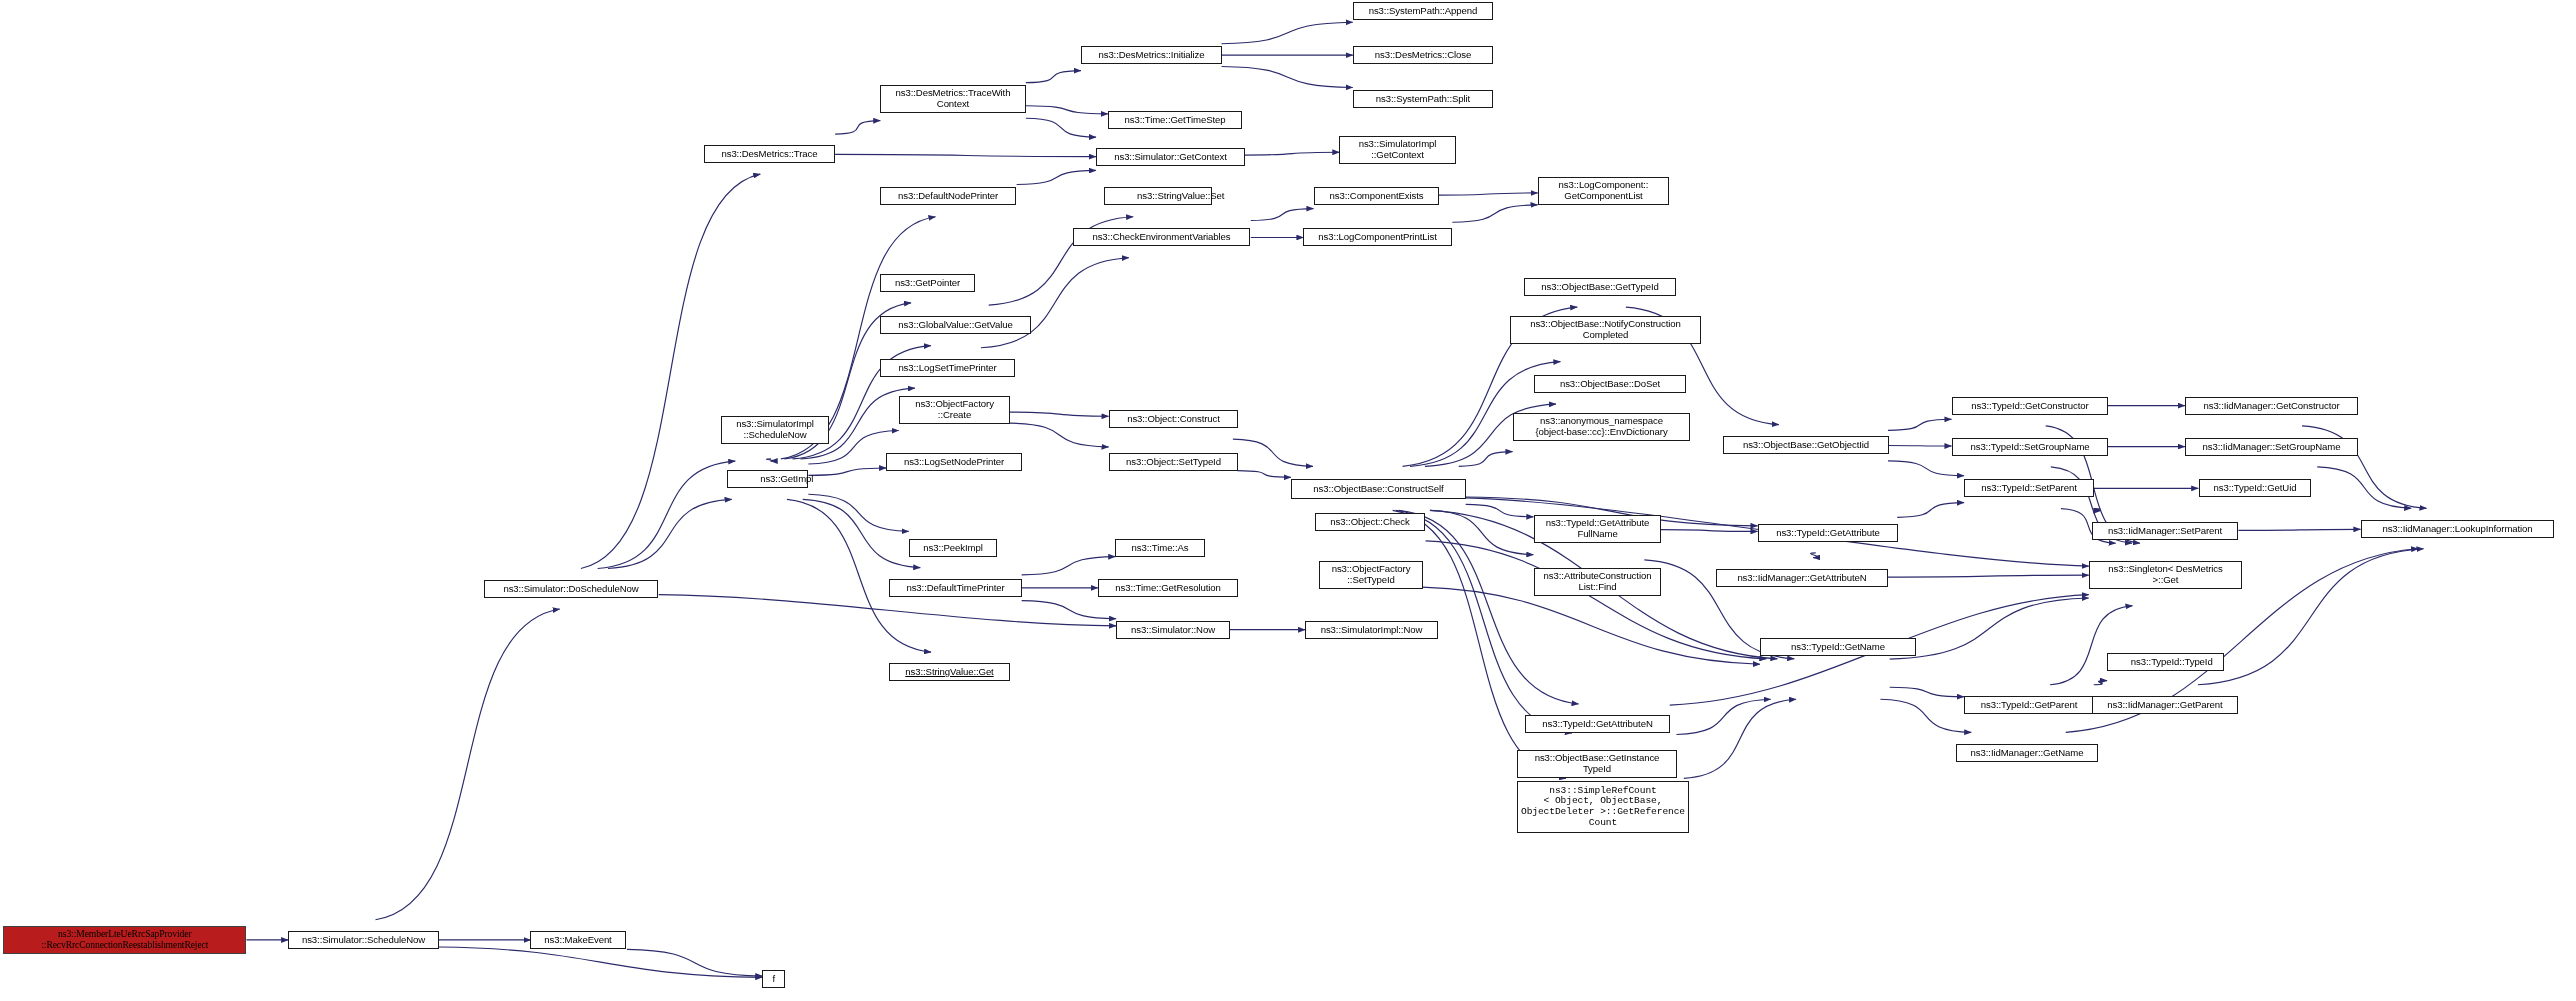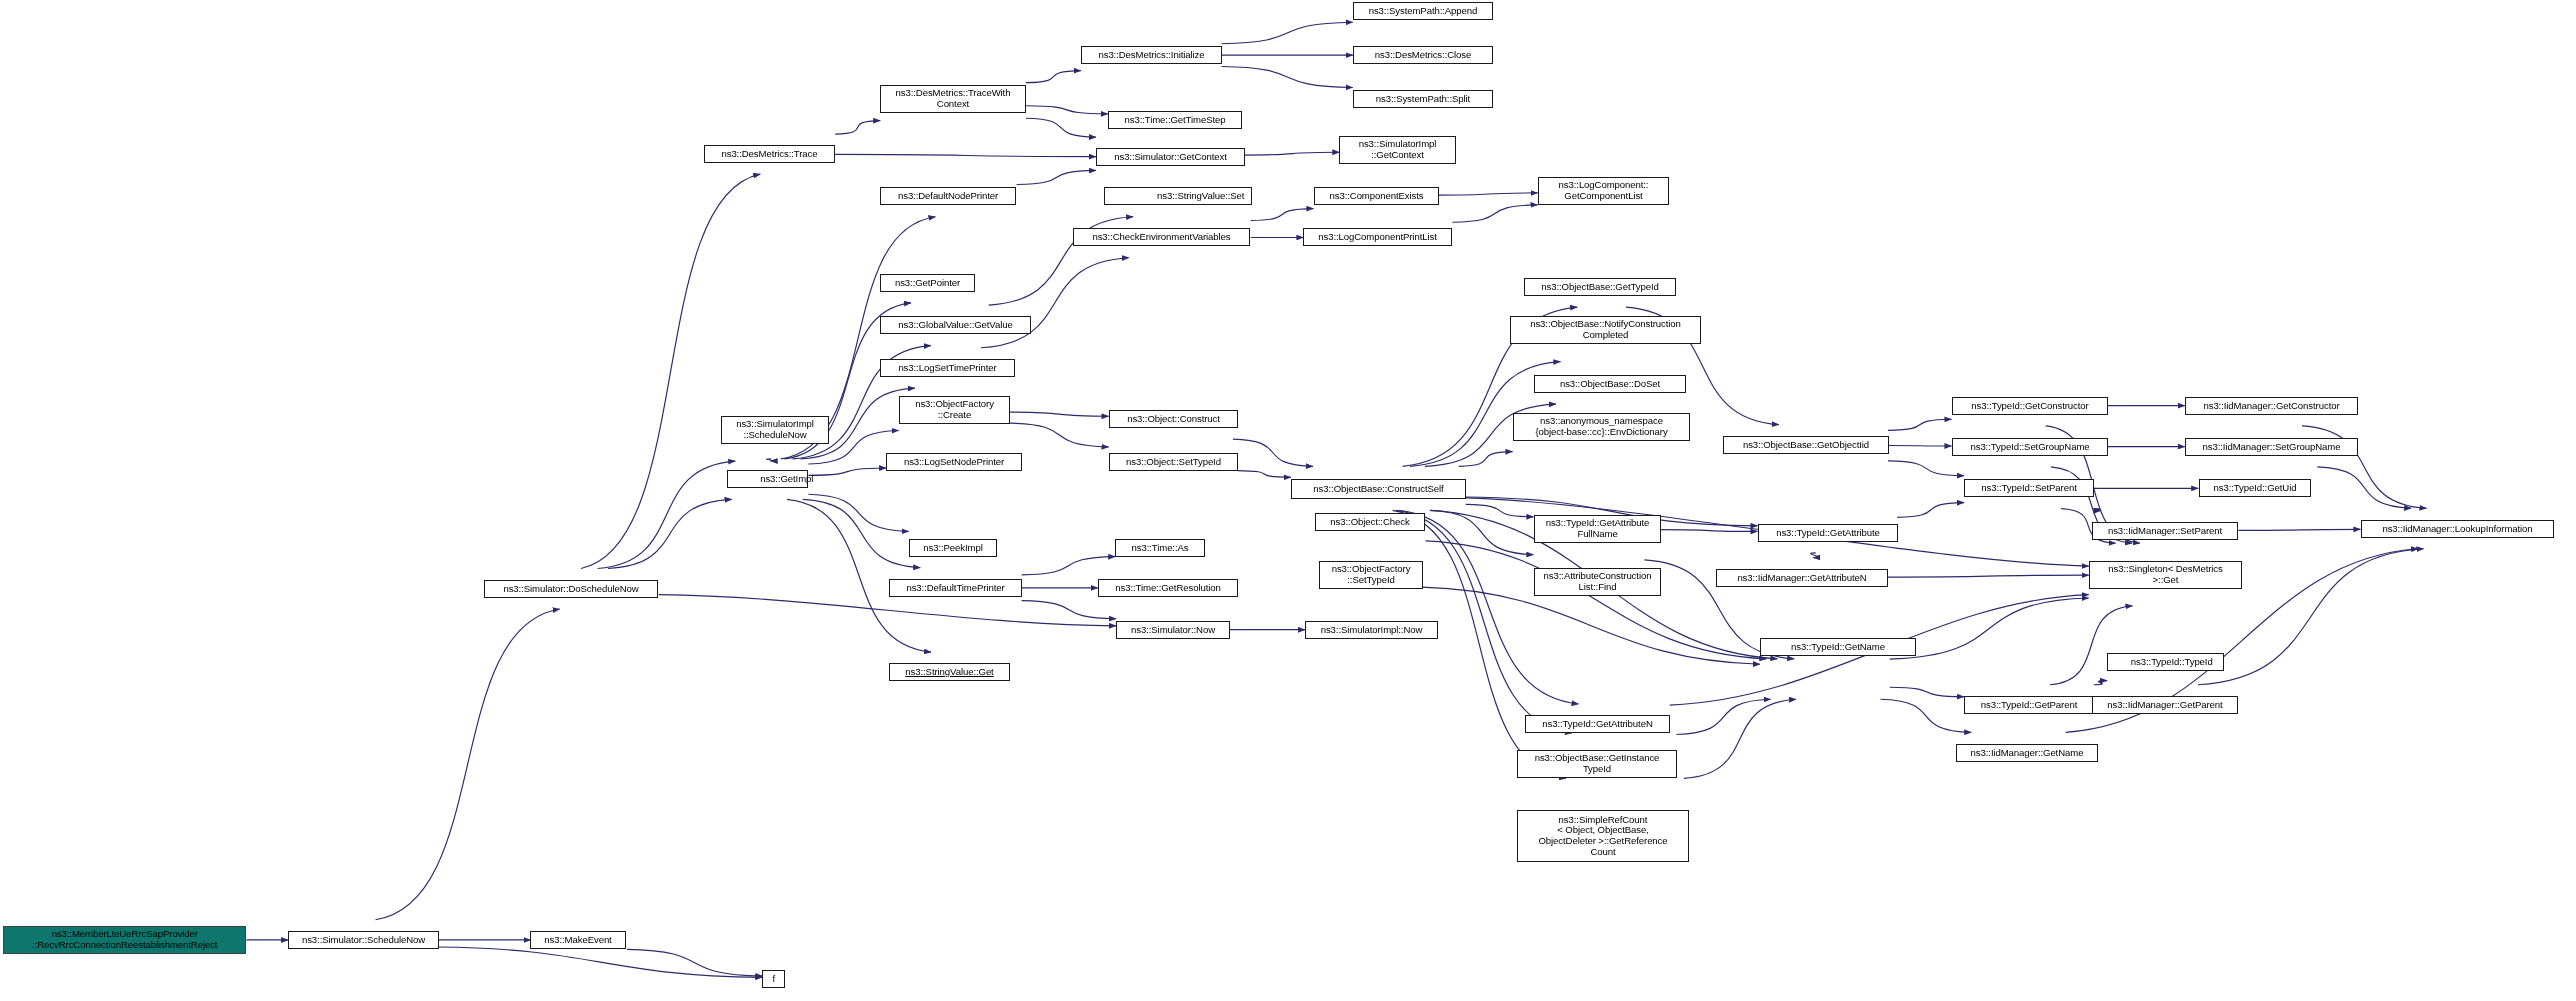--- a/index.html
+++ b/index.html
@@ -36,22 +36,23 @@
     text-align: center;
     line-height: 1.12;
     font-size: 9.6px;
     letter-spacing: -0.1px;
     white-space: pre-line;
     padding: 0.8px 2.5px;
     z-index: 5;
     cursor: pointer;
   }
   .node.root {
-    background: #0f766e;
+    background: #b91c1c;
     border: 0.8px solid #404040;
+    font-family: Liberation Serif, serif;
   }
 </style>
 </head>
 <body>
 
 <div id="canvas">
   <svg id="edge-layer" viewBox="0 0 3079 1197" width="2576" height="1001">
     <defs>
       <marker id="arrow" markerWidth="9" markerHeight="7" refX="8.5" refY="3.5" orient="auto" markerUnits="userSpaceOnUse">
         <path d="M0,0 L9,3.5 L0,7 z" fill="#2a2a6a"></path>
@@ -159,21 +160,21 @@
 Context</div>
       <div class="node" style="left: 1081px; top: 46px; width: 141px; height: 18.4px;">ns3::DesMetrics::Initialize</div>
       <div class="node" style="left: 1108px; top: 111px; width: 134px; height: 18.4px;">ns3::Time::GetTimeStep</div>
       <div class="node" style="left: 1353px; top: 1.7px; width: 140px; height: 18.4px;">ns3::SystemPath::Append</div>
       <div class="node" style="left: 1353px; top: 46px; width: 140px; height: 18.4px;">ns3::DesMetrics::Close</div>
       <div class="node" style="left: 1353px; top: 90px; width: 140px; height: 18.4px;">ns3::SystemPath::Split</div>
       <div class="node" style="left: 1096px; top: 148px; width: 149px; height: 18.4px;">ns3::Simulator::GetContext</div>
       <div class="node" style="left: 1339px; top: 136px; width: 117px; height: 28.4px;">ns3::SimulatorImpl
 ::GetContext</div>
       <div class="node" style="left: 880px; top: 187px; width: 136px; height: 18.4px;">ns3::DefaultNodePrinter</div>
-      <div class="node" style="left: 1104px; top: 187px; width: 148px; height: 18.4px; padding-left: 48px;">ns3::StringValue::Set</div>
+      <div class="node" style="left: 1104px; top: 187px; width: 108px; height: 18.4px; padding-left: 48px;">ns3::StringValue::Set</div>
       <div class="node" style="left: 1073px; top: 228px; width: 177px; height: 18.4px;">ns3::CheckEnvironmentVariables</div>
       <div class="node" style="left: 1314px; top: 187px; width: 125px; height: 18.4px;">ns3::ComponentExists</div>
       <div class="node" style="left: 1303px; top: 228px; width: 149px; height: 18.4px;">ns3::LogComponentPrintList</div>
       <div class="node" style="left: 1538px; top: 177px; width: 131px; height: 28.4px;">ns3::LogComponent::
 GetComponentList</div>
       <div class="node" style="left: 880px; top: 274px; width: 95px; height: 18.4px;">ns3::GetPointer</div>
       <div class="node" style="left: 880px; top: 316px; width: 151px; height: 18.4px;">ns3::GlobalValue::GetValue</div>
       <div class="node" style="left: 880px; top: 359px; width: 135px; height: 18.4px;">ns3::LogSetTimePrinter</div>
       <div class="node" style="left: 721px; top: 416px; width: 108px; height: 28.4px;">ns3::SimulatorImpl
 ::ScheduleNow</div>
@@ -201,21 +202,21 @@
       <div class="node" style="left: 1513px; top: 413px; width: 177px; height: 28.4px;">ns3::anonymous_namespace
 {object-base::cc}::EnvDictionary</div>
       <div class="node" style="left: 1723px; top: 436px; width: 166px; height: 18.4px;">ns3::ObjectBase::GetObjectIid</div>
       <div class="node" style="left: 1534px; top: 515px; width: 127px; height: 28.4px;">ns3::TypeId::GetAttribute
 FullName</div>
       <div class="node" style="left: 1534px; top: 568px; width: 127px; height: 28.4px;">ns3::AttributeConstruction
 List::Find</div>
       <div class="node" style="left: 1525px; top: 715px; width: 145px; height: 18.4px;">ns3::TypeId::GetAttributeN</div>
       <div class="node" style="left: 1517px; top: 750px; width: 160px; height: 28.4px;">ns3::ObjectBase::GetInstance
 TypeId</div>
-      <div class="node" style="left: 1517px; top: 810px; width: 172px; height: 52px;">ns3::SimpleRefCount
+      <div class="node" style="left: 1517px; top: 781px; width: 172px; height: 52px; font-family: Liberation Mono, monospace;">ns3::SimpleRefCount
 &lt; Object, ObjectBase,
 ObjectDeleter &gt;::GetReference
 Count</div>
       <div class="node" style="left: 1758px; top: 524px; width: 140px; height: 18.4px;">ns3::TypeId::GetAttribute</div>
       <div class="node" style="left: 1716px; top: 569px; width: 172px; height: 18.4px;">ns3::IidManager::GetAttributeN</div>
       <div class="node" style="left: 1760px; top: 638px; width: 156px; height: 18.4px;">ns3::TypeId::GetName</div>
       <div class="node" style="left: 1952px; top: 397px; width: 156px; height: 18.4px;">ns3::TypeId::GetConstructor</div>
       <div class="node" style="left: 1952px; top: 438px; width: 156px; height: 18.4px;">ns3::TypeId::SetGroupName</div>
       <div class="node" style="left: 1964px; top: 479px; width: 130px; height: 18.4px;">ns3::TypeId::SetParent</div>
       <div class="node" style="left: 2092px; top: 522px; width: 146px; height: 18.4px;">ns3::IidManager::SetParent</div>

